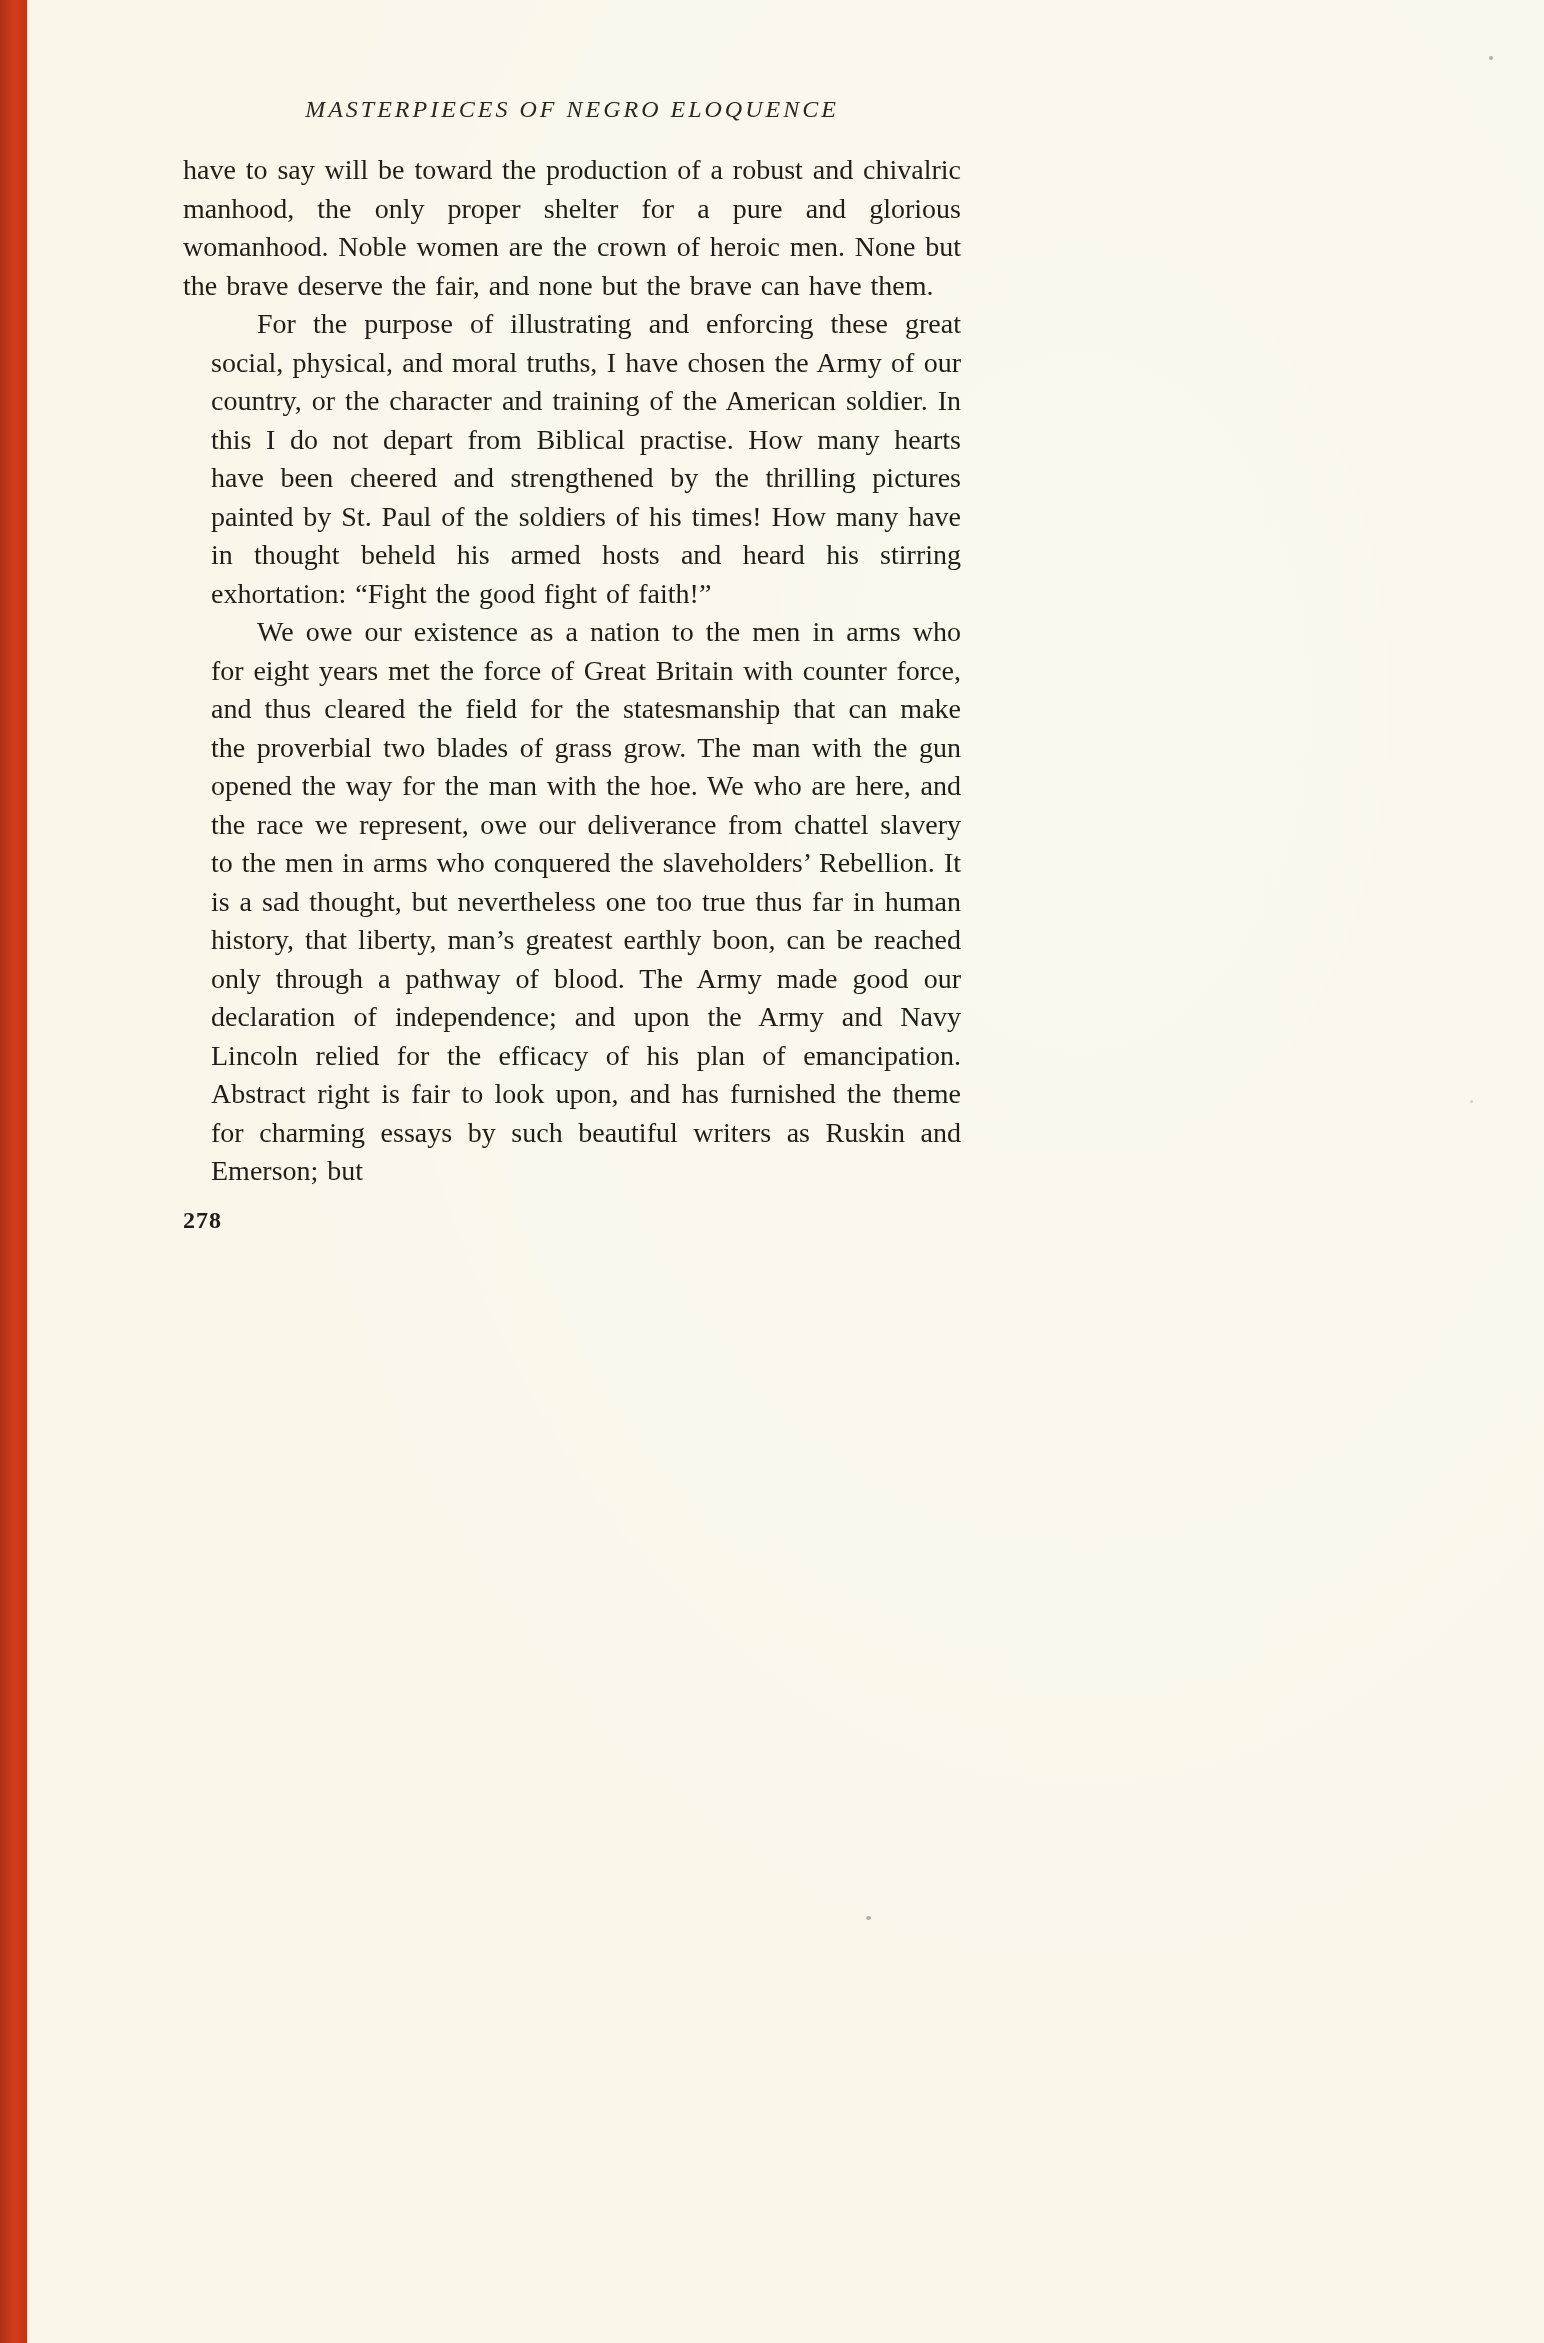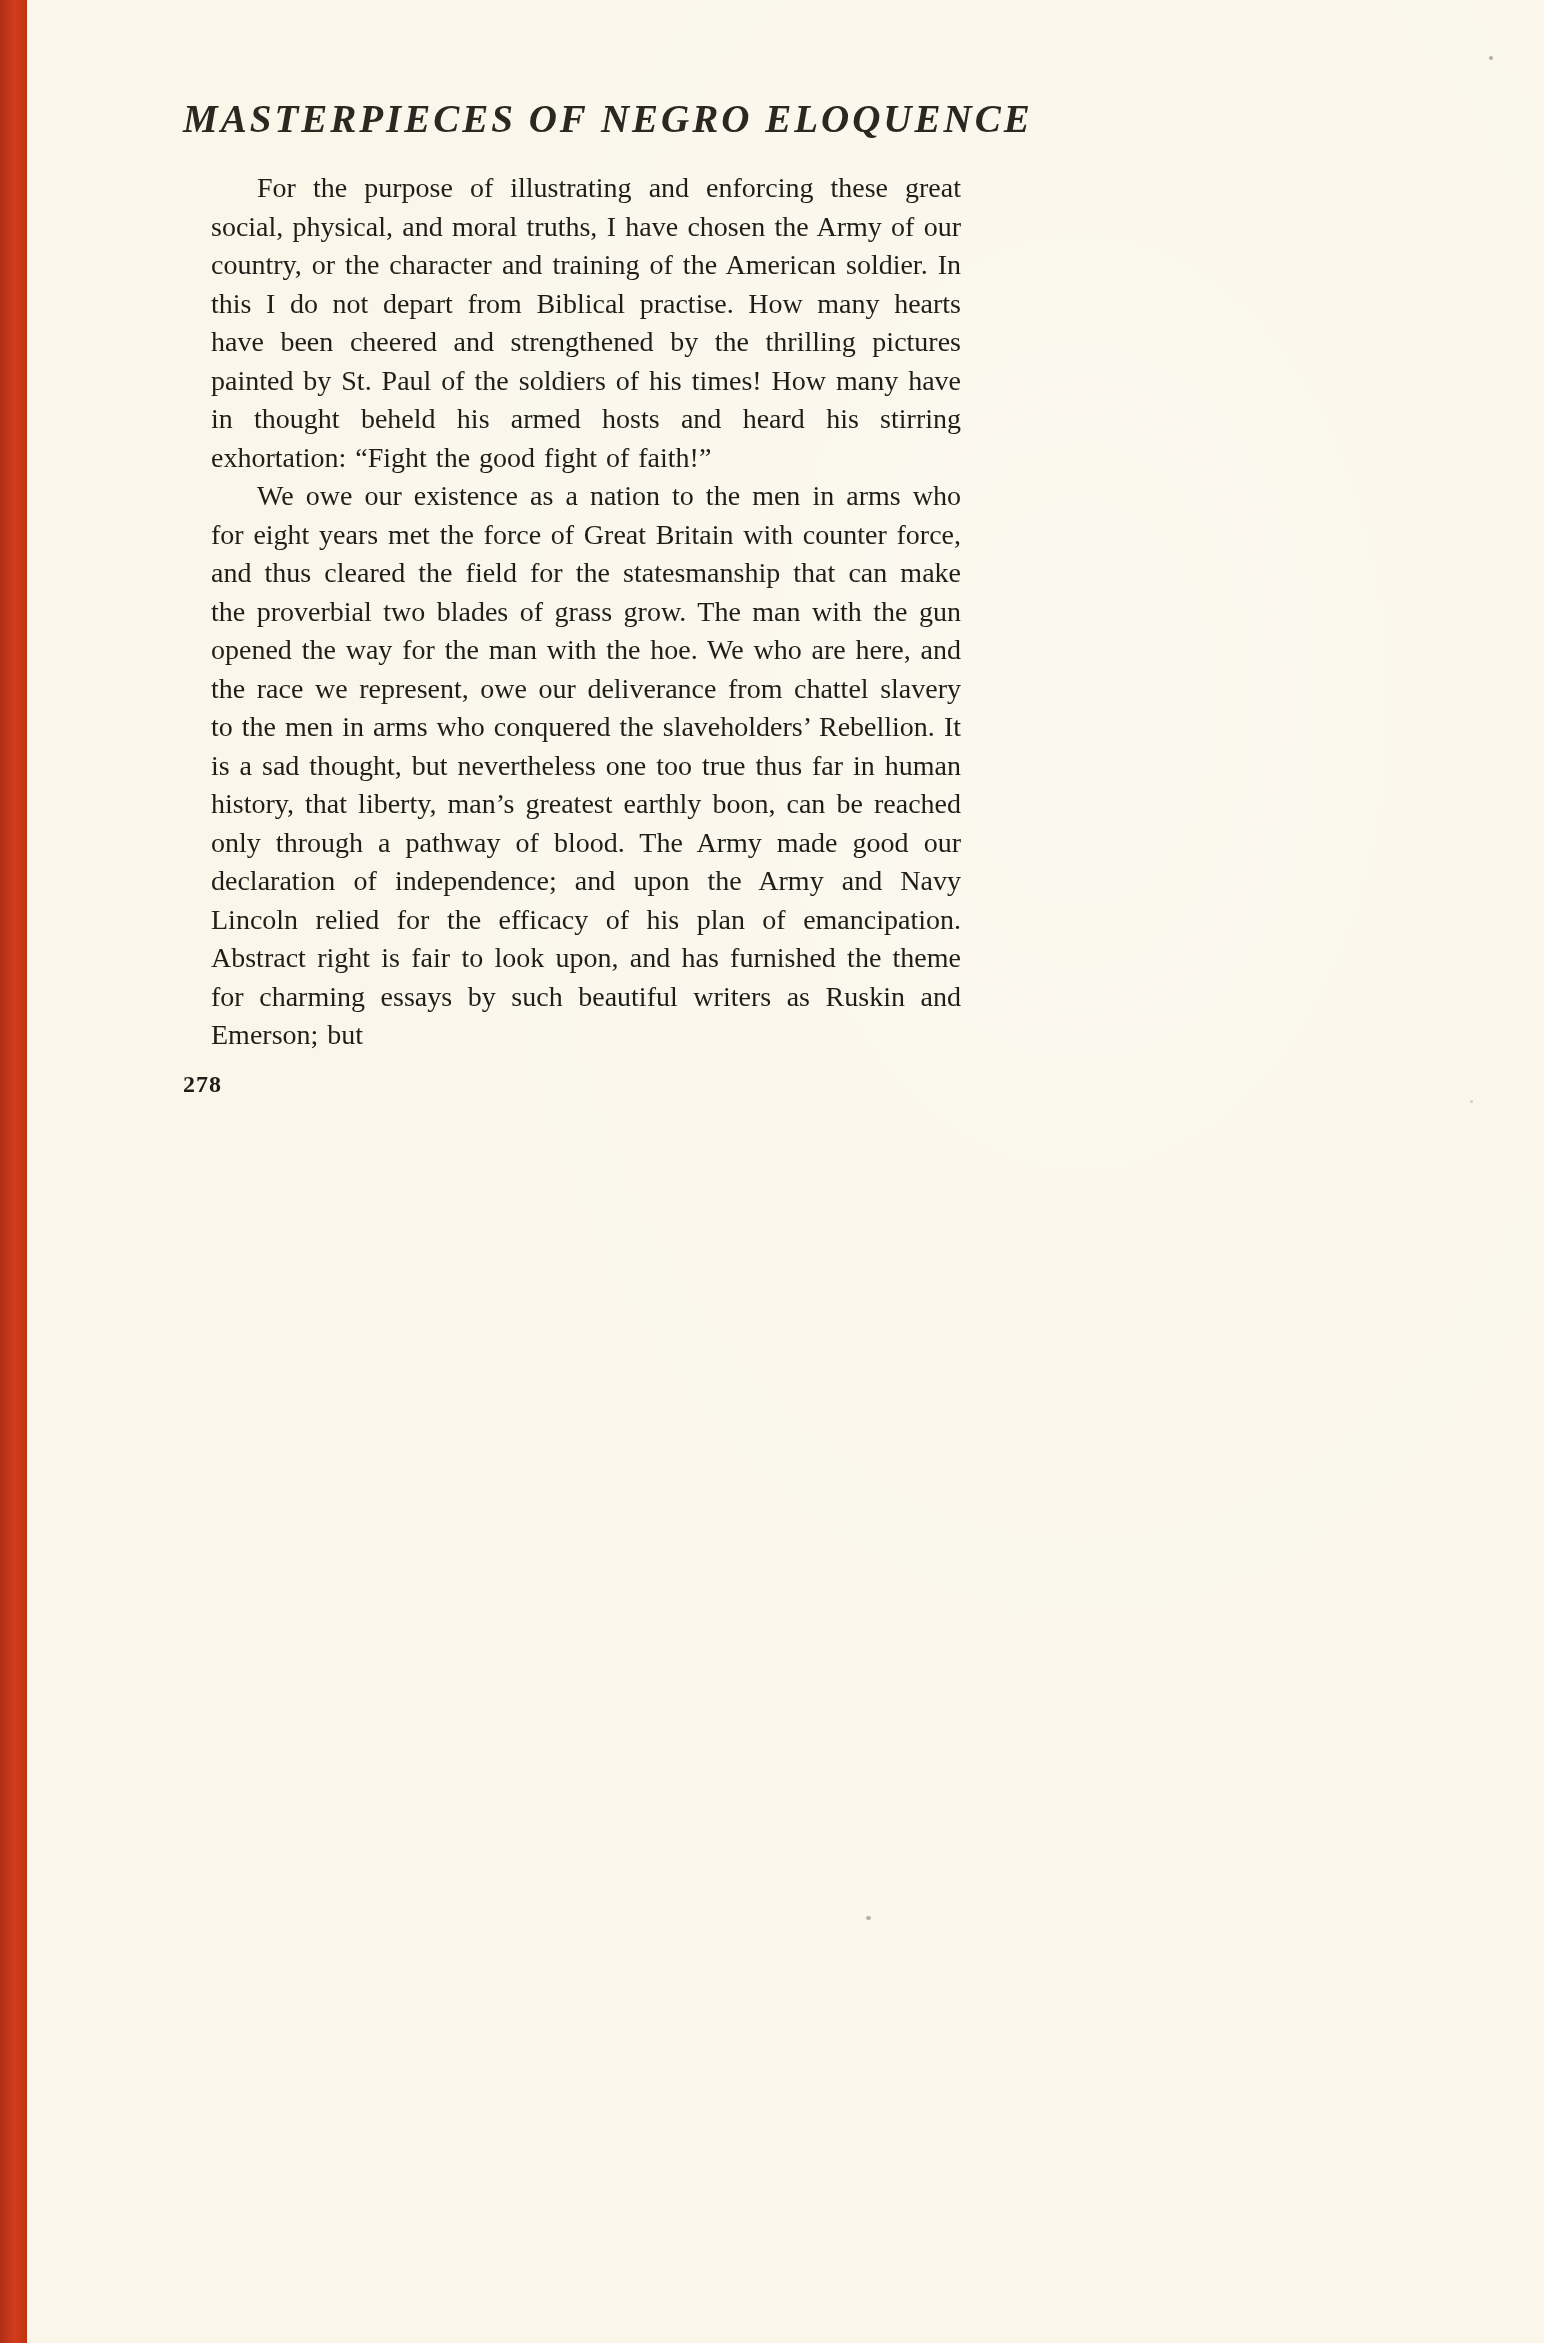--- a/index.html
+++ b/index.html
@@ -33,22 +33,22 @@
     position: absolute;
     left: 183px;
     top: 96px;
     width: 778px;
     color: var(--text, #211e19);
   }
   .running-head {
     margin: 0 0 28px 0;
     text-align: center;
     font-style: italic;
-    font-weight: 700;
-    font-size: 39px;
+    font-weight: 400;
+    font-size: 24px;
     letter-spacing: 3px;
     white-space: nowrap;
     color: #2b2721;
   }
   .body-text p {
     margin: 0;
     font-size: 28px;
     line-height: 38.5px;
     text-align: justify;
     word-spacing: 2px;
@@ -81,20 +81,21 @@
 
 <div class="page">
 
   <div class="spine-strip"></div>
 
   <div class="text-column">
 
     <h1 class="running-head">MASTERPIECES OF NEGRO ELOQUENCE</h1>
 
     <div class="body-text">
+      <p>have to say will be toward the production of a robust and chivalric manhood, the only proper shelter for a pure and glorious womanhood.  Noble women are the crown of heroic men.  None but the brave deserve the fair, and none but the brave can have them.</p>
       <p class="indented">For the purpose of illustrating and enforcing these great social, physical, and moral truths, I have chosen the Army of our country, or the character and training of the American soldier.  In this I do not depart from Biblical practise.  How many hearts have been cheered and strengthened by the thrilling pictures painted by St. Paul of the soldiers of his times!  How many have in thought beheld his armed hosts and heard his stirring exhortation: “Fight the good fight of faith!”</p>
       <p class="indented">We owe our existence as a nation to the men in arms who for eight years met the force of Great Britain with counter force, and thus cleared the field for the statesmanship that can make the proverbial two blades of grass grow.  The man with the gun opened the way for the man with the hoe.  We who are here, and the race we represent, owe our deliverance from chattel slavery to the men in arms who conquered the slaveholders’ Rebellion.  It is a sad thought, but nevertheless one too true thus far in human history, that liberty, man’s greatest earthly boon, can be reached only through a pathway of blood.  The Army made good our declaration of independence; and upon the Army and Navy Lincoln relied for the efficacy of his plan of emancipation.  Abstract right is fair to look upon, and has furnished the theme for charming essays by such beautiful writers as Ruskin and Emerson; but</p>
     </div>
 
     <div class="folio">278</div>
 
   </div>
 
   <div class="speck s1"></div>
   <div class="speck s2"></div>

